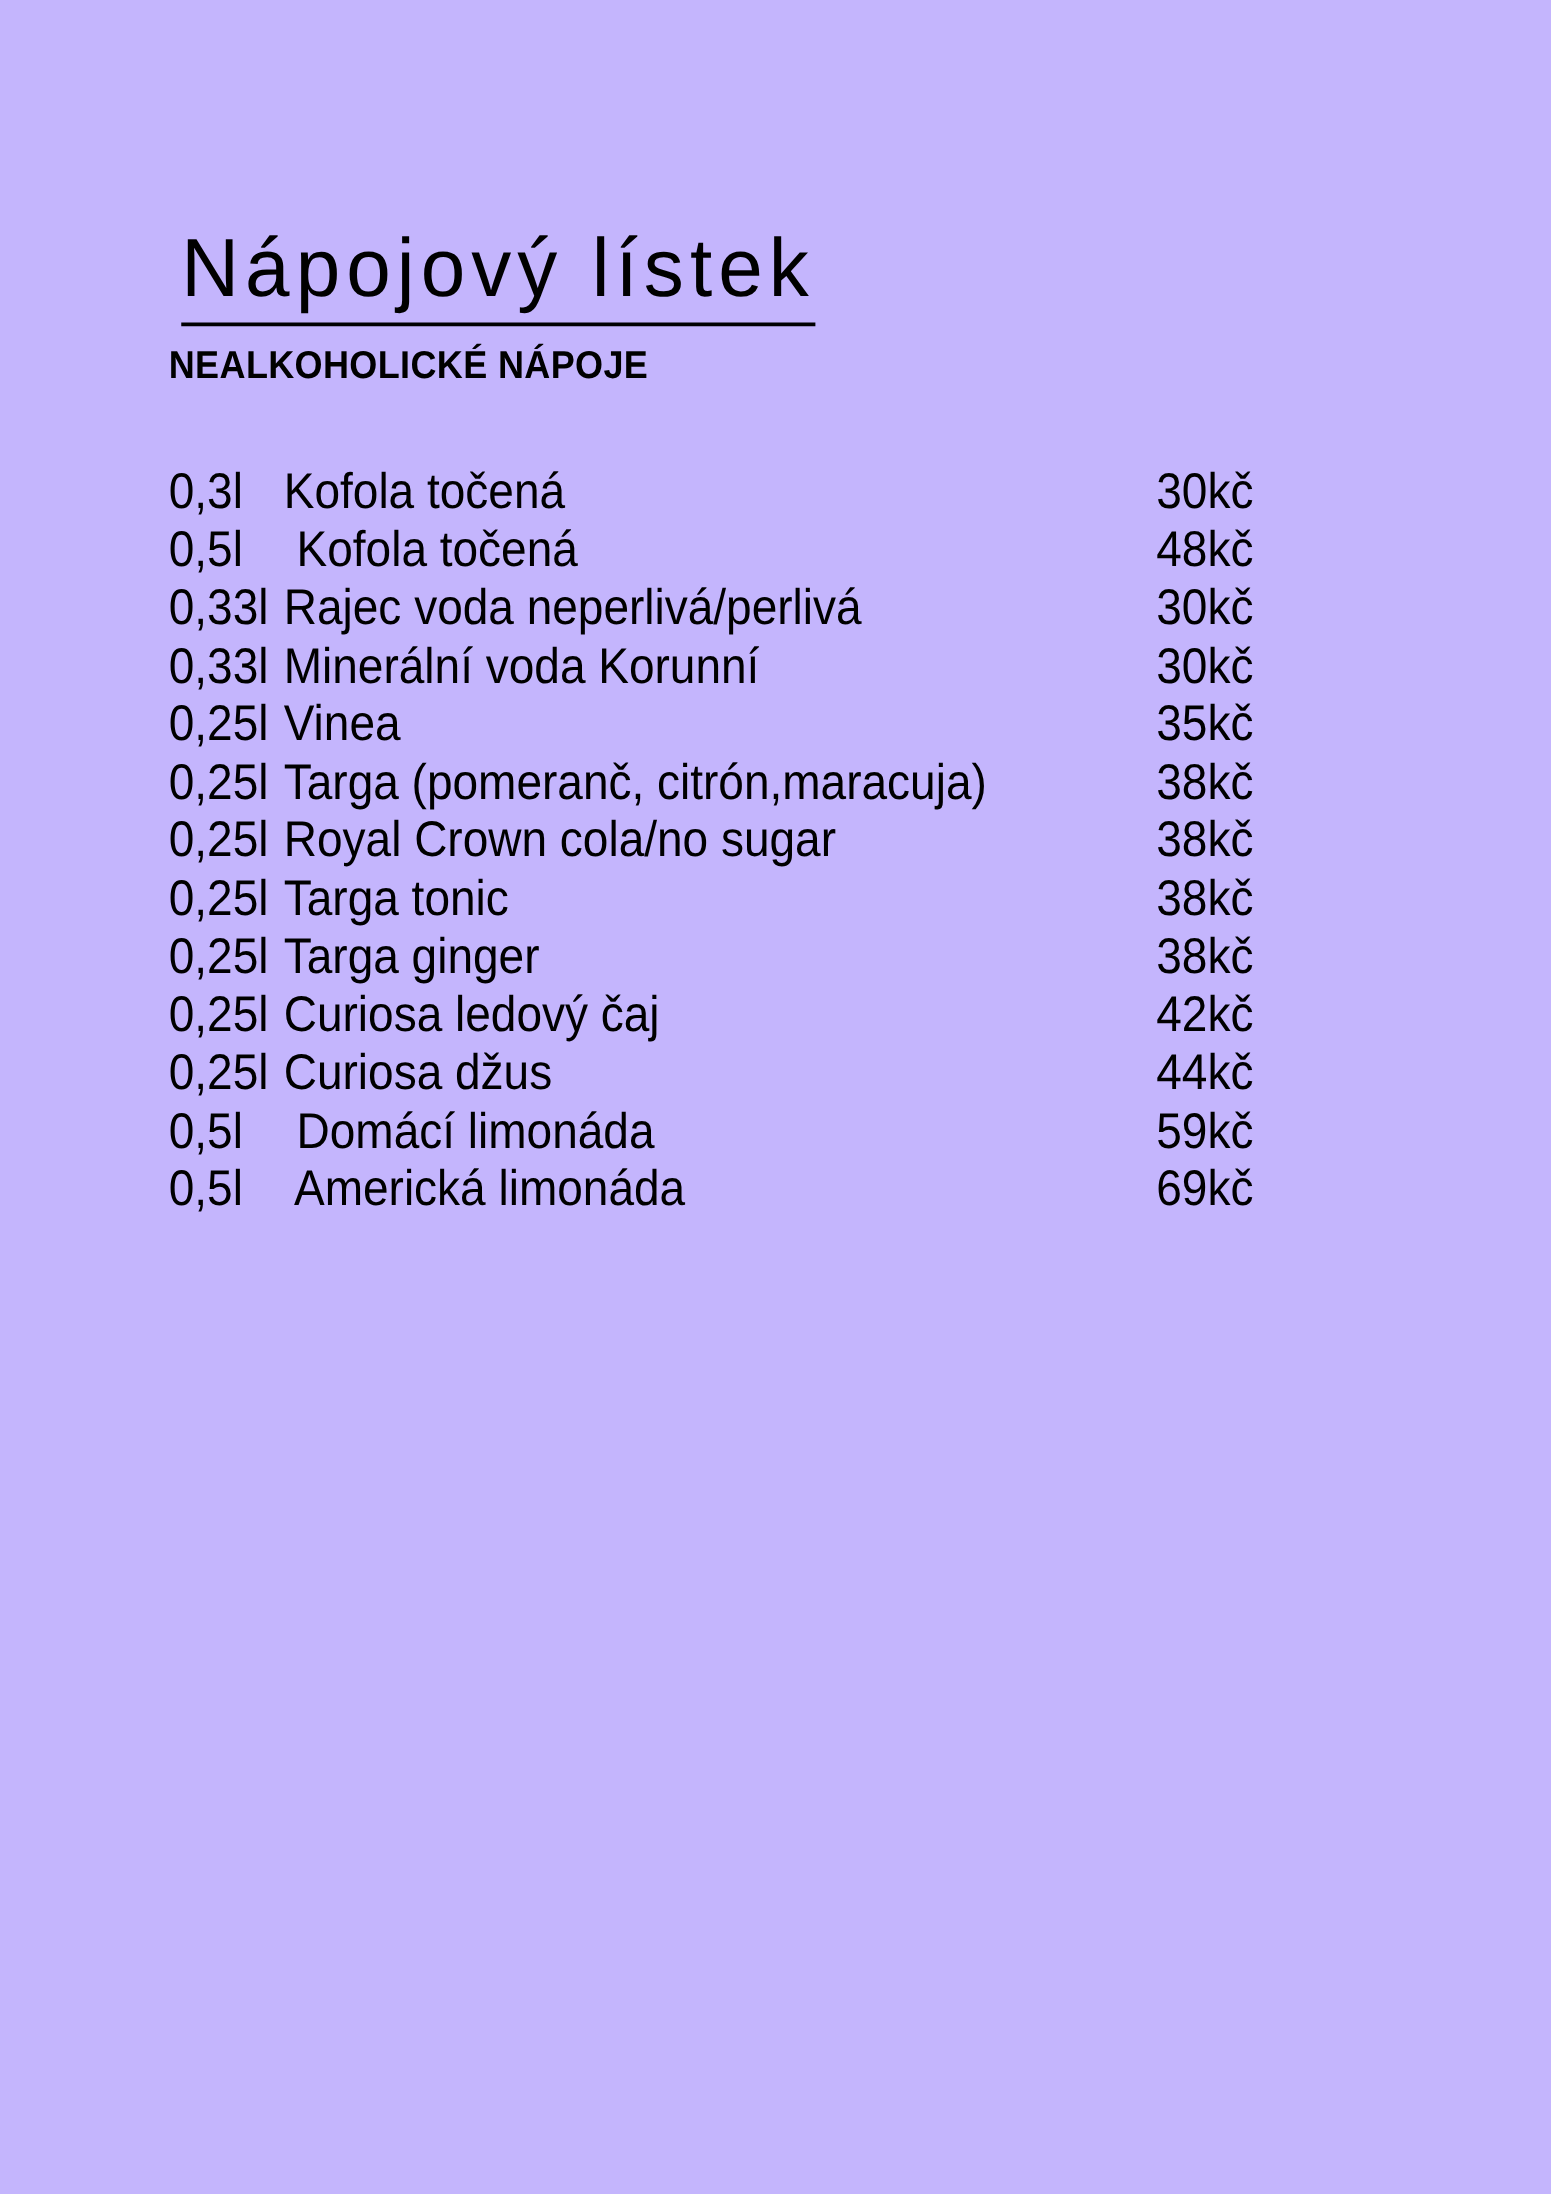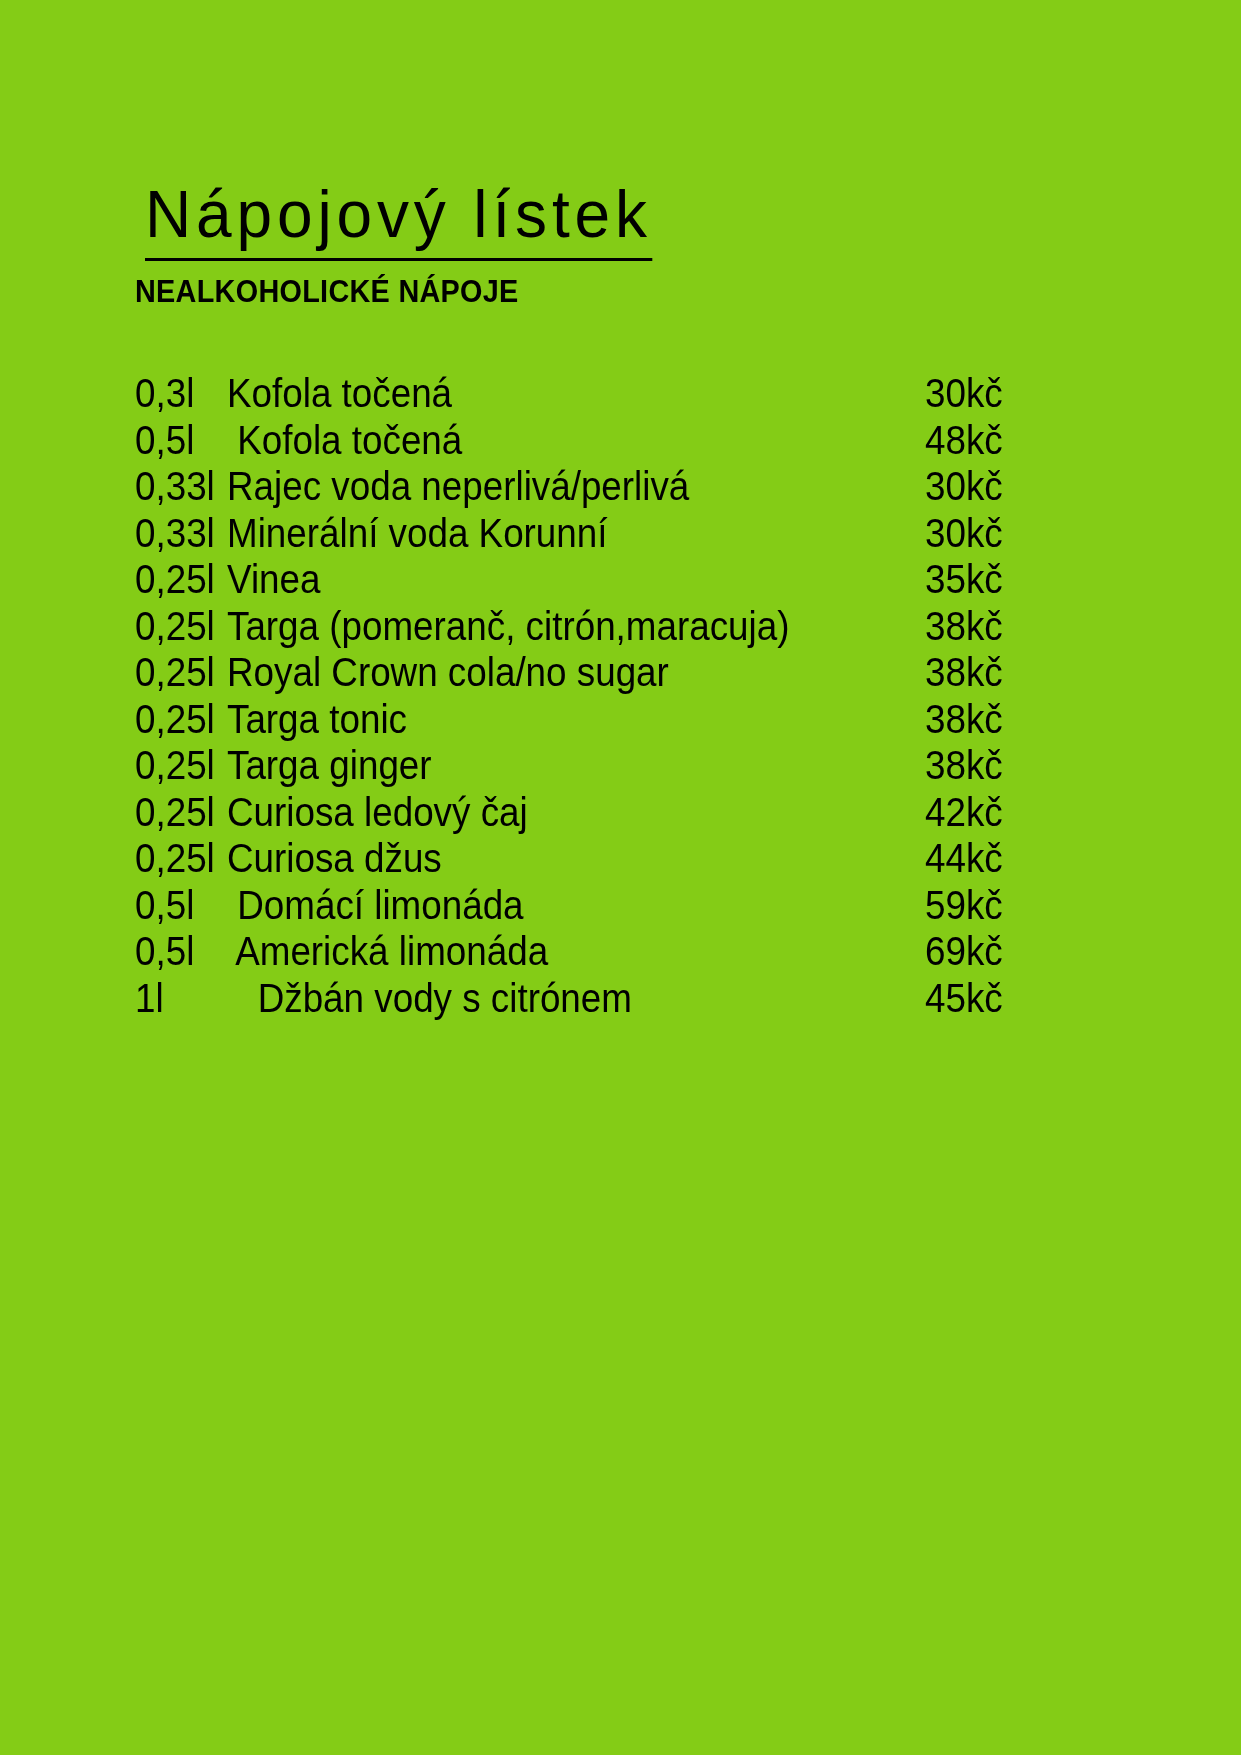--- a/index.html
+++ b/index.html
@@ -12,21 +12,21 @@
     height: 1755px;
     position: relative;
     font-family: "Liberation Sans", sans-serif;
     color: #000000;
     overflow: hidden;
   }
 
   .page {
     position: absolute;
     inset: 0;
-    background: #84cc16;
+    background: #c4b5fd;
   }
 
   
   .title-wrap {
     position: absolute;
     left: 145px;
     top: 128px;
   }
   .doc-title {
     display: inline-block;
@@ -111,16 +111,15 @@
       <div class="menu-row"><span class="item-vol">0,33l</span><span class="item-name">Minerální voda Korunní</span><span class="item-price">30kč</span></div>
       <div class="menu-row"><span class="item-vol">0,25l</span><span class="item-name">Vinea</span><span class="item-price">35kč</span></div>
       <div class="menu-row"><span class="item-vol">0,25l</span><span class="item-name">Targa (pomeranč, citrón,maracuja)</span><span class="item-price">38kč</span></div>
       <div class="menu-row"><span class="item-vol">0,25l</span><span class="item-name">Royal Crown cola/no sugar</span><span class="item-price">38kč</span></div>
       <div class="menu-row"><span class="item-vol">0,25l</span><span class="item-name">Targa tonic</span><span class="item-price">38kč</span></div>
       <div class="menu-row"><span class="item-vol">0,25l</span><span class="item-name">Targa ginger</span><span class="item-price">38kč</span></div>
       <div class="menu-row"><span class="item-vol">0,25l</span><span class="item-name">Curiosa ledový čaj</span><span class="item-price">42kč</span></div>
       <div class="menu-row"><span class="item-vol">0,25l</span><span class="item-name">Curiosa džus</span><span class="item-price">44kč</span></div>
       <div class="menu-row"><span class="item-vol">0,5l</span><span class="item-name"> Domácí limonáda</span><span class="item-price">59kč</span></div>
       <div class="menu-row"><span class="item-vol">0,5l</span><span class="item-name"> Americká limonáda</span><span class="item-price">69kč</span></div>
-      <div class="menu-row"><span class="item-vol">1l</span><span class="item-name">   Džbán vody s citrónem</span><span class="item-price">45kč</span></div>
     </div>
 
 </div>
 
 </body></html>

